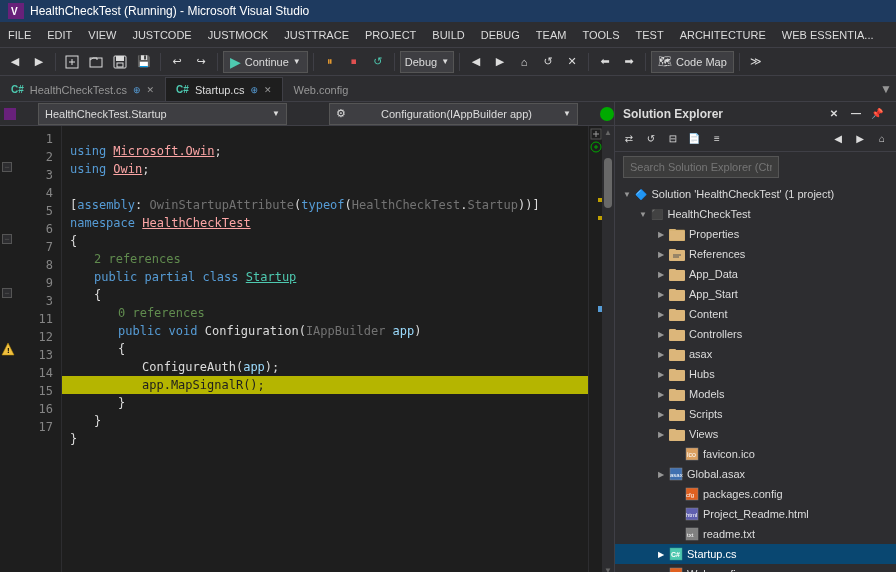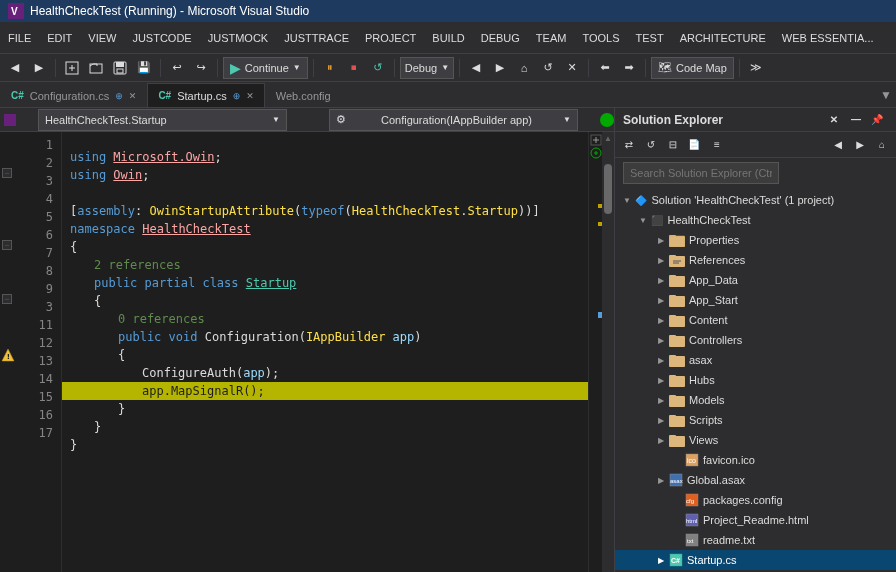--- a/index.html
+++ b/index.html
@@ -17,21 +17,21 @@
     }
     .title-bar-icon {
       width: 16px; height: 16px; margin-right: 6px;
       background: #68217a;
       display: inline-flex; align-items: center; justify-content: center;
       color: white; font-size: 10px; font-weight: bold;
     }
 
     
     .menu-bar {
-      height: 32px;
+      height: 26px;
       background: #2d2d30;
       display: flex;
       align-items: center;
       border-bottom: 1px solid #3f3f46;
     }
     .menu-item {
       padding: 0 8px;
       height: 100%;
       display: flex;
       align-items: center;
@@ -192,21 +192,21 @@
       position: relative;
     }
     .code-line {
       display: flex;
       align-items: center;
       white-space: pre;
       height: 18px;
       position: relative;
     }
     .kw { color: #569cd6; }
-    .type { color: #fde047; }
+    .type { color: #737373; }
     .link { color: #fca5a5; text-decoration: underline; cursor: pointer; }
     .ref-comment { color: #608b4e; }
     .punct { color: #dcdcdc; }
     .method { color: #dcdcdc; }
     .param { color: #9cdcfe; }
 
     
     .gutter {
       width: 18px;
       background: #1e1e1e;
@@ -373,21 +373,21 @@
     <span>🗺</span>
     <span>Code Map</span>
   </div>
   <div class="toolbar-sep"></div>
   <div class="toolbar-btn">≫</div>
 </div>
 
 <div class="tab-bar">
   <div class="tab">
     <span style="color:#4ec9b0; font-size:10px; font-weight:bold;">C#</span>
-    <span>Configuration.cs</span>
+    <span>HealthCheckTest.cs</span>
     <span style="color:#569cd6; font-size:9px;">⊕</span>
     <span class="tab-close">✕</span>
   </div>
   <div class="tab active">
     <span style="color:#4ec9b0; font-size:10px; font-weight:bold;">C#</span>
     <span>Startup.cs</span>
     <span style="color:#569cd6; font-size:9px;">⊕</span>
     <span class="tab-close">✕</span>
   </div>
   <div class="tab">

